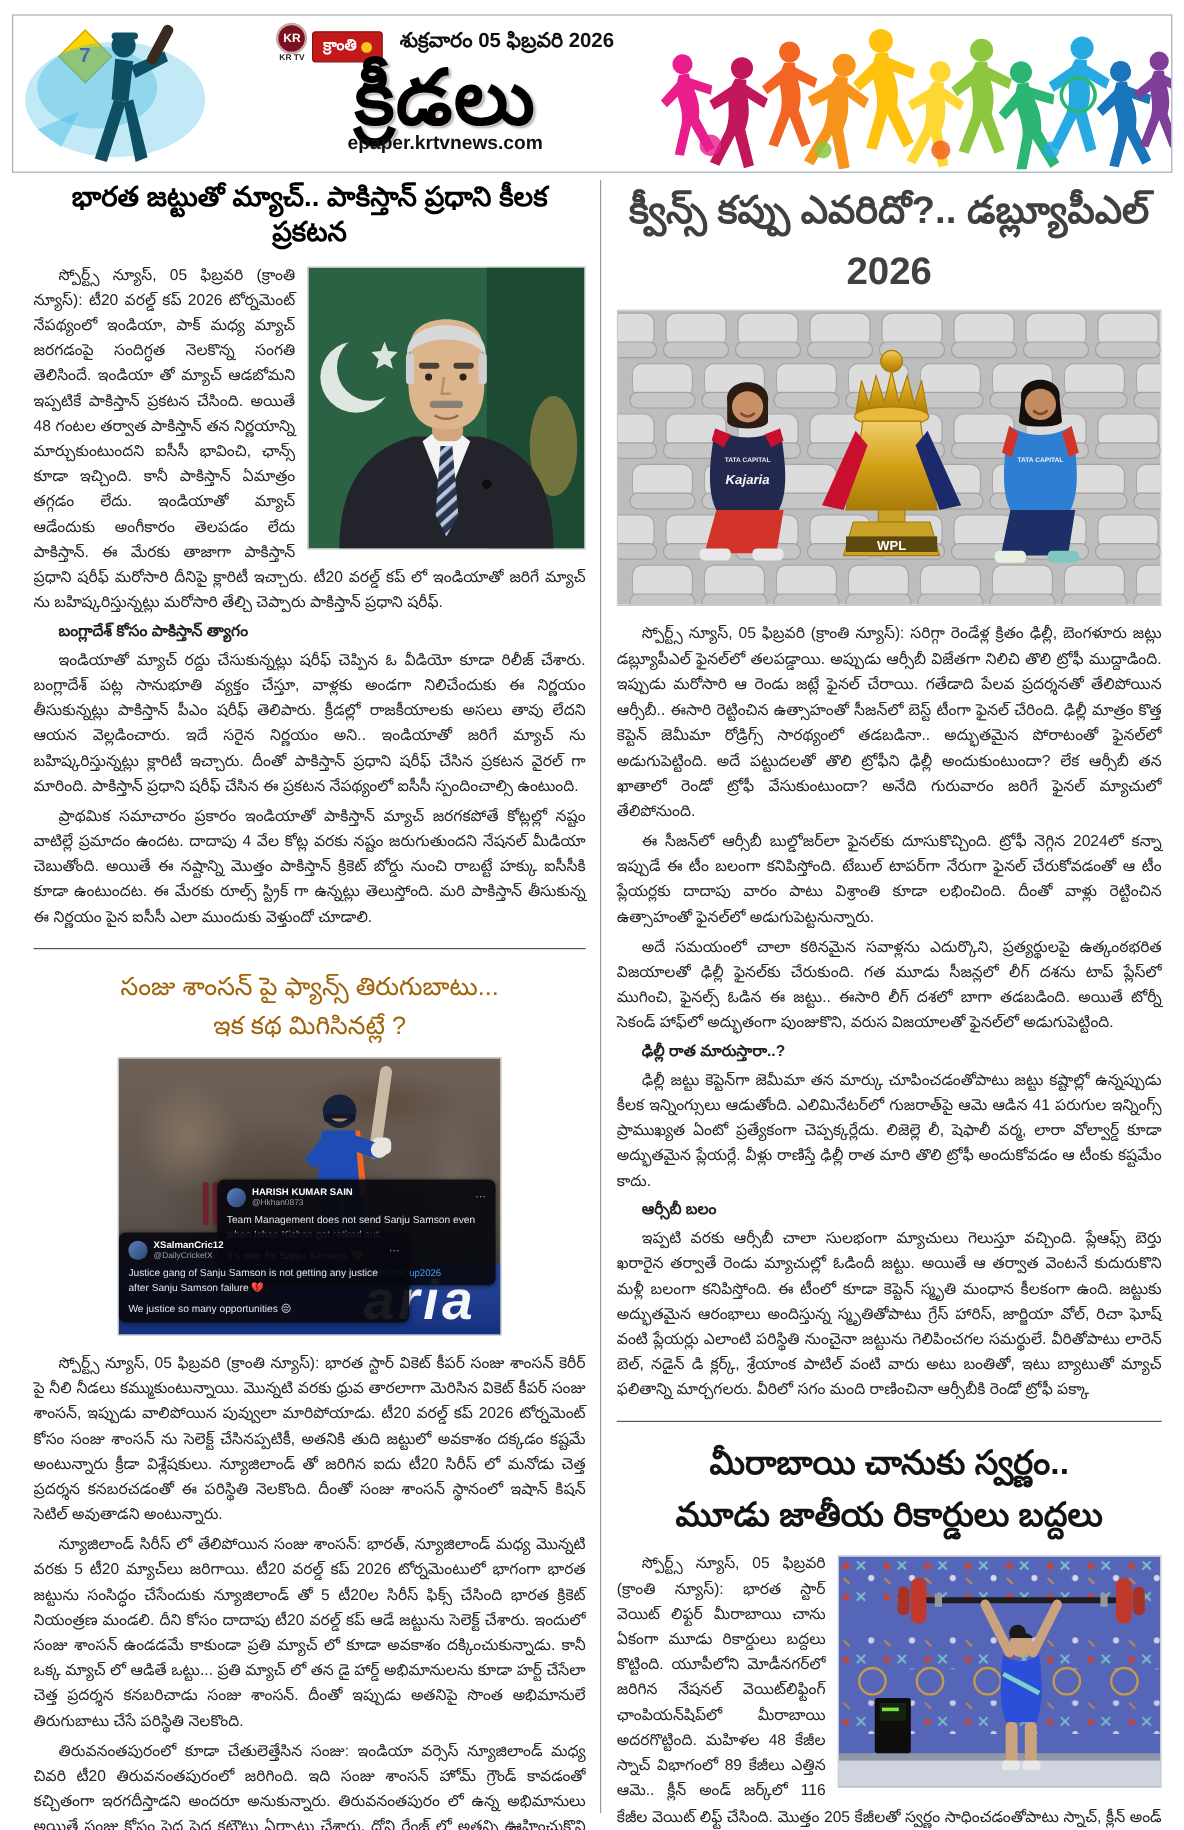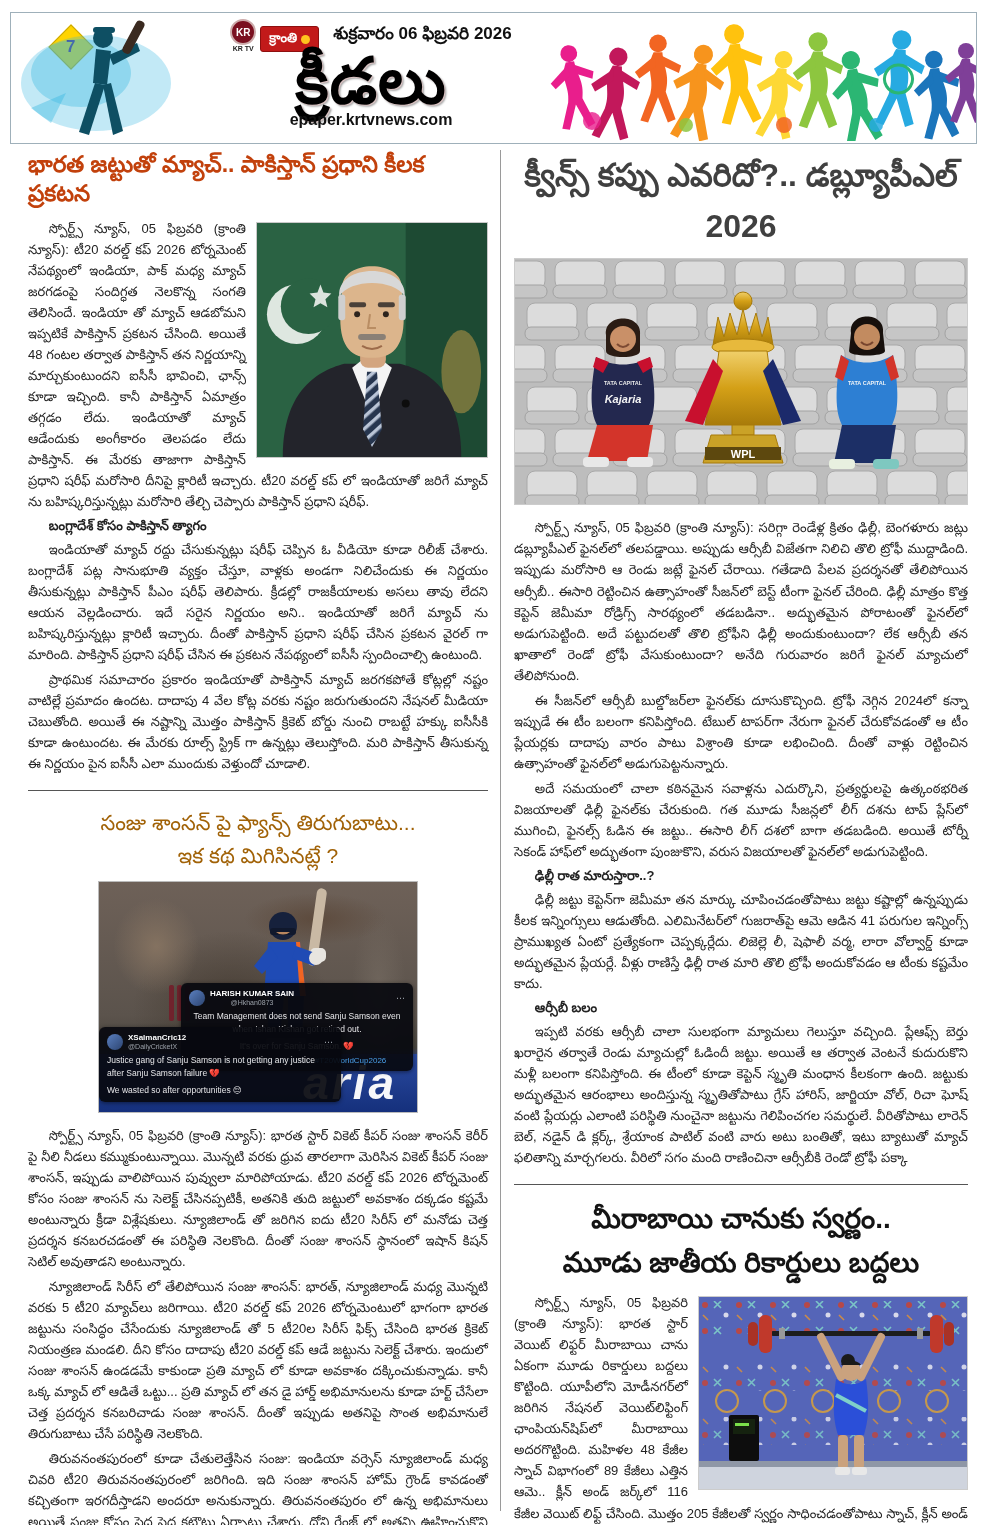--- a/index.html
+++ b/index.html
@@ -23,21 +23,21 @@
   .masthead-url{font-size:16px;font-weight:bold;color:#111;margin-top:-4px;}
   .silhouettes-wrap{flex:0 0 430px;position:relative;overflow:hidden;}
 
   
   .columns{position:absolute;left:0;top:150px;right:0;bottom:0;display:flex;}
   .col{display:flex;flex-direction:column;}
   .col.left{flex:0 0 460px;margin-left:28px;}
   .col-divider{flex:0 0 1px;background:#9a9a9a;margin:0 13px 14px 12px;}
   .col.right{flex:1 1 auto;margin-right:27px;}
 
-  .headline{font-weight:bold;color:#c2410c;font-size:23px;line-height:1.25;margin:0 0 10px 0;}
+  .headline{font-weight:bold;color:#000000;font-size:23px;line-height:1.25;margin:0 0 10px 0;text-align:center;}
   .headline-red{font-weight:normal;color:#a16207;font-size:21px;line-height:1.55;text-align:center;margin:10px 0 8px 0;}
   .headline-big{font-weight:bold;color:#404040;font-size:32px;line-height:1.6;text-align:center;margin:0 0 6px 0;}
   .headline-big2{font-weight:bold;color:#141414;font-size:28px;line-height:1.55;text-align:center;margin:6px 0 8px 0;}
   p.body{font-size:13px;line-height:1.62;text-align:justify;margin:0 0 4px 0;text-indent:1.6em;color:#222;}
   p.subhead{font-size:13px;line-height:1.6;font-weight:bold;margin:2px 0 2px 0;text-indent:1.6em;color:#222;}
   .sep{border:none;border-top:1px solid #555;margin:12px 0 6px 0;}
 
   
   .photo-pm{float:right;width:230px;height:234px;margin:4px 0 6px 10px;border:1px solid #c9c9c9;}
   .photo-wpl{width:452px;height:245px;margin:2px auto 12px auto;border:1px solid #ccc;}
@@ -56,21 +56,21 @@
 
   .tweet{position:absolute;background:rgba(8,9,15,.93);border-radius:6px;color:#e8e8ea;padding:7px 8px 6px 8px;box-shadow:0 1px 4px rgba(0,0,0,.5);}
   .tweet .thead{display:flex;align-items:center;gap:5px;margin-bottom:4px;}
   .tweet .avatar{width:16px;height:16px;border-radius:50%;background:linear-gradient(135deg,#5b80c0,#2c4470);flex:0 0 16px;}
   .tweet .tname{font-size:8px;font-weight:bold;color:#fff;line-height:1.1;}
   .tweet .thandle{font-size:7px;color:#9aa0a8;line-height:1.1;}
   .tweet .more{margin-left:auto;color:#9aa0a8;font-size:9px;}
   .tweet .ttext{font-size:8.5px;line-height:1.45;color:#e6e6e8;}
   .tweet .ttext.mt{margin-top:5px;}
   .tweet .thash{font-size:8px;color:#4a9fe8;margin-top:4px;}
-  .tweet1{right:4px;top:44%;width:216px;text-align:center;}
+  .tweet1{right:4px;top:44%;width:216px;}
   .tweet2{left:0;bottom:4%;width:226px;}
 
   .photo-mirabai{float:right;width:268px;height:192px;margin:4px 0 6px 10px;border:1px solid #ccc;}
 
   .clearfix::after{content:"";display:block;clear:both;}
 </style>
 </head>
 <body>
 
 <div class="page">
@@ -102,21 +102,21 @@
         <div class="krtv-logo">
           <div>
             <div class="krtv-circle">KR</div>
             <div class="krtv-caption">KR TV</div>
           </div>
           <div class="krtv-box">
             <span>క్రాంతి</span>
             <span class="krtv-dot"></span>
           </div>
         </div>
-        <div class="date-line">శుక్రవారం   06 ఫిబ్రవరి 2026</div>
+        <div class="date-line">శుక్రవారం   05 ఫిబ్రవరి 2026</div>
       </div>
       <div class="masthead-title">క్రీడలు</div>
       <div class="masthead-url">epaper.krtvnews.com</div>
     </div>
 
     <div class="silhouettes-wrap">
       <svg width="430" height="128" viewBox="0 0 430 128">
         <defs>
           <g id="athl">
             <circle cx="0" cy="-36" r="8"></circle>
@@ -244,21 +244,21 @@
           <div class="tweet tweet2">
             <div class="thead">
               <span class="avatar"></span>
               <span>
                 <div class="tname">XSalmanCric12</div>
                 <div class="thandle">@DailyCricketX</div>
               </span>
               <span class="more">⋯</span>
             </div>
             <div class="ttext">Justice gang of Sanju Samson is not getting any justice after Sanju Samson failure 💔</div>
-            <div class="ttext mt">We wasted so after opportunities 😔</div>
+            <div class="ttext mt">We justice so many opportunities 😔</div>
           </div>
         </div>
 
         <p class="body">స్పోర్ట్స్ న్యూస్, 05 ఫిబ్రవరి (క్రాంతి న్యూస్): భారత స్టార్ వికెట్ కీపర్ సంజు శాంసన్ కెరీర్ పై నీలి నీడలు కమ్ముకుంటున్నాయి. మొన్నటి వరకు ధ్రువ తారలాగా మెరిసిన వికెట్ కీపర్ సంజు శాంసన్, ఇప్పుడు వాలిపోయిన పువ్వులా మారిపోయాడు. టీ20 వరల్డ్ కప్ 2026 టోర్నమెంట్ కోసం సంజు శాంసన్ ను సెలెక్ట్ చేసినప్పటికీ, అతనికి తుది జట్టులో అవకాశం దక్కడం కష్టమే అంటున్నారు క్రీడా విశ్లేషకులు. న్యూజిలాండ్ తో జరిగిన ఐదు టీ20 సిరీస్ లో మనోడు చెత్త ప్రదర్శన కనబరచడంతో ఈ పరిస్థితి నెలకొంది. దీంతో సంజు శాంసన్ స్థానంలో ఇషాన్ కిషన్ సెటిల్ అవుతాడని అంటున్నారు.</p>
         <p class="body">న్యూజిలాండ్ సిరీస్ లో తేలిపోయిన సంజు శాంసన్: భారత్, న్యూజిలాండ్ మధ్య మొన్నటి వరకు 5 టీ20 మ్యాచ్‌లు జరిగాయి. టీ20 వరల్డ్ కప్ 2026 టోర్నమెంటులో భాగంగా భారత జట్టును సంసిద్ధం చేసేందుకు న్యూజిలాండ్ తో 5 టీ20ల సిరీస్ ఫిక్స్ చేసింది భారత క్రికెట్ నియంత్రణ మండలి. దీని కోసం దాదాపు టీ20 వరల్డ్ కప్ ఆడే జట్టును సెలెక్ట్ చేశారు. ఇందులో సంజు శాంసన్ ఉండడమే కాకుండా ప్రతి మ్యాచ్ లో కూడా అవకాశం దక్కించుకున్నాడు. కానీ ఒక్క మ్యాచ్ లో ఆడితే ఒట్టు... ప్రతి మ్యాచ్ లో తన డై హార్డ్ అభిమానులను కూడా హర్ట్ చేసేలా చెత్త ప్రదర్శన కనబరిచాడు సంజు శాంసన్. దీంతో ఇప్పుడు అతనిపై సొంత అభిమానులే తిరుగుబాటు చేసే పరిస్థితి నెలకొంది.</p>
         <p class="body">తిరువనంతపురంలో కూడా చేతులెత్తేసిన సంజు: ఇండియా వర్సెస్ న్యూజిలాండ్ మధ్య చివరి టీ20 తిరువనంతపురంలో జరిగింది. ఇది సంజు శాంసన్ హోమ్ గ్రౌండ్ కావడంతో కచ్చితంగా ఇరగదీస్తాడని అందరూ అనుకున్నారు. తిరువనంతపురం లో ఉన్న అభిమానులు అయితే సంజు కోసం పెద్ద పెద్ద కటౌట్లు ఏర్పాటు చేశారు. ధోని రేంజ్ లో అతన్ని ఊహించుకొని అంచనాలను పెంచేశారు. ఎన్నో డబ్బులు పెట్టి టికెట్లు కూడా కొనుగోలు చేశారు. ఆ రోజున స్టేడియం మొత్తం హౌస్ ఫుల్ అయింది. కానీ చివరికి అందరినీ నిరాశకు గురి చేశాడు సంజు శాంసన్. ఆ మ్యాచ్ లో అర్ధ సెంచరైనా చేస్తాడని అందరూ అనుకున్నారు.</p>
 
       </article>
 
     </section>

